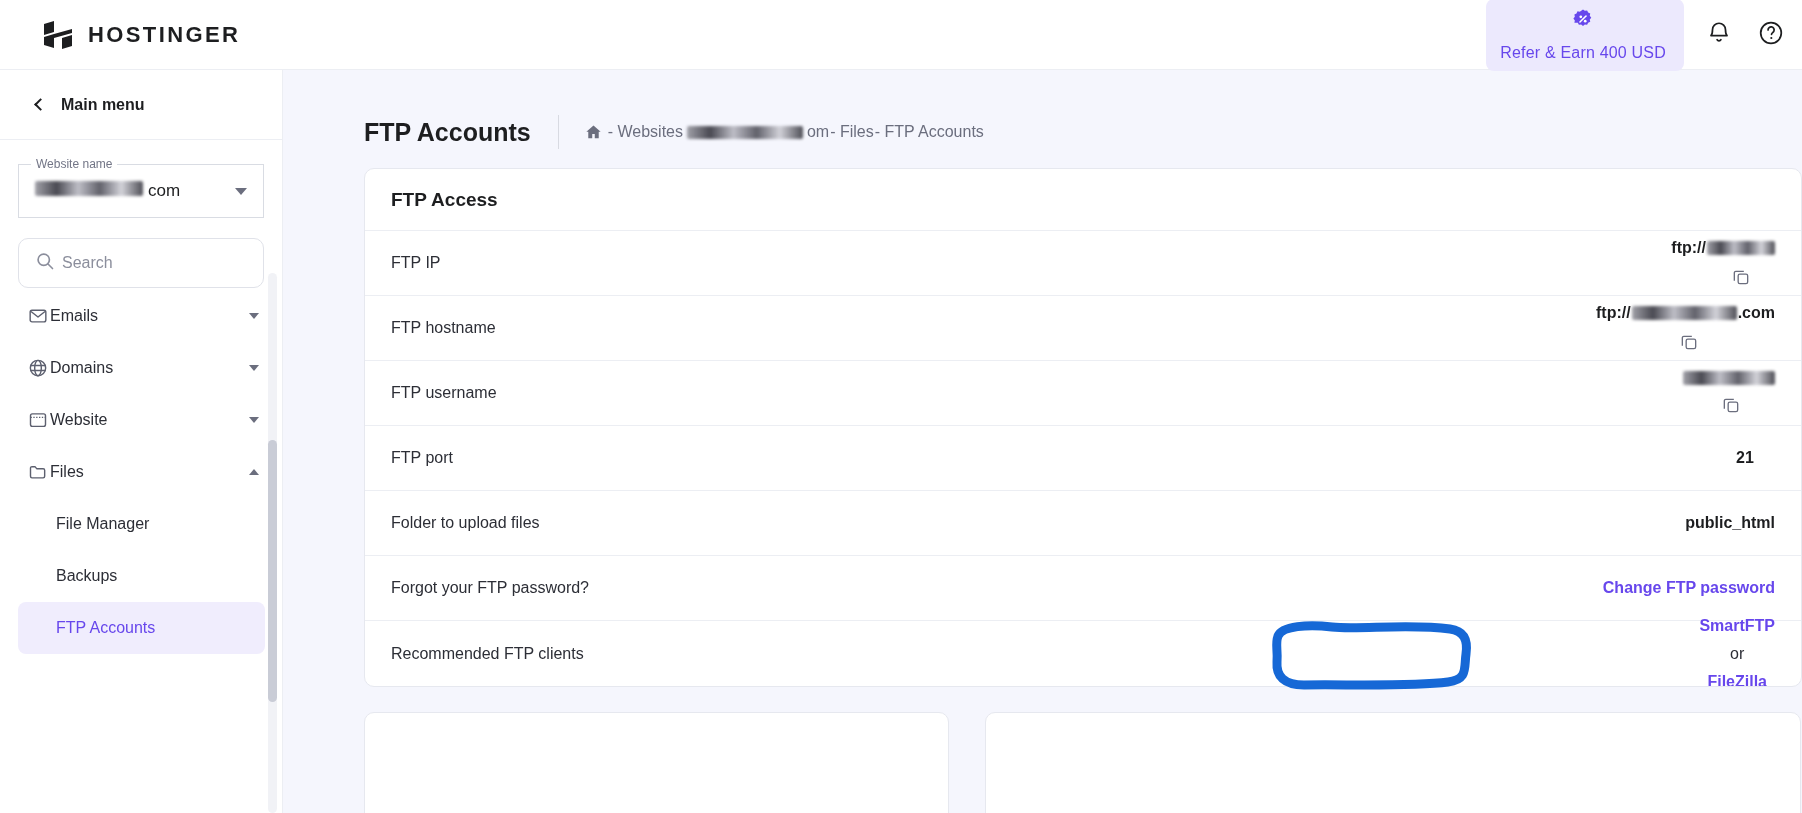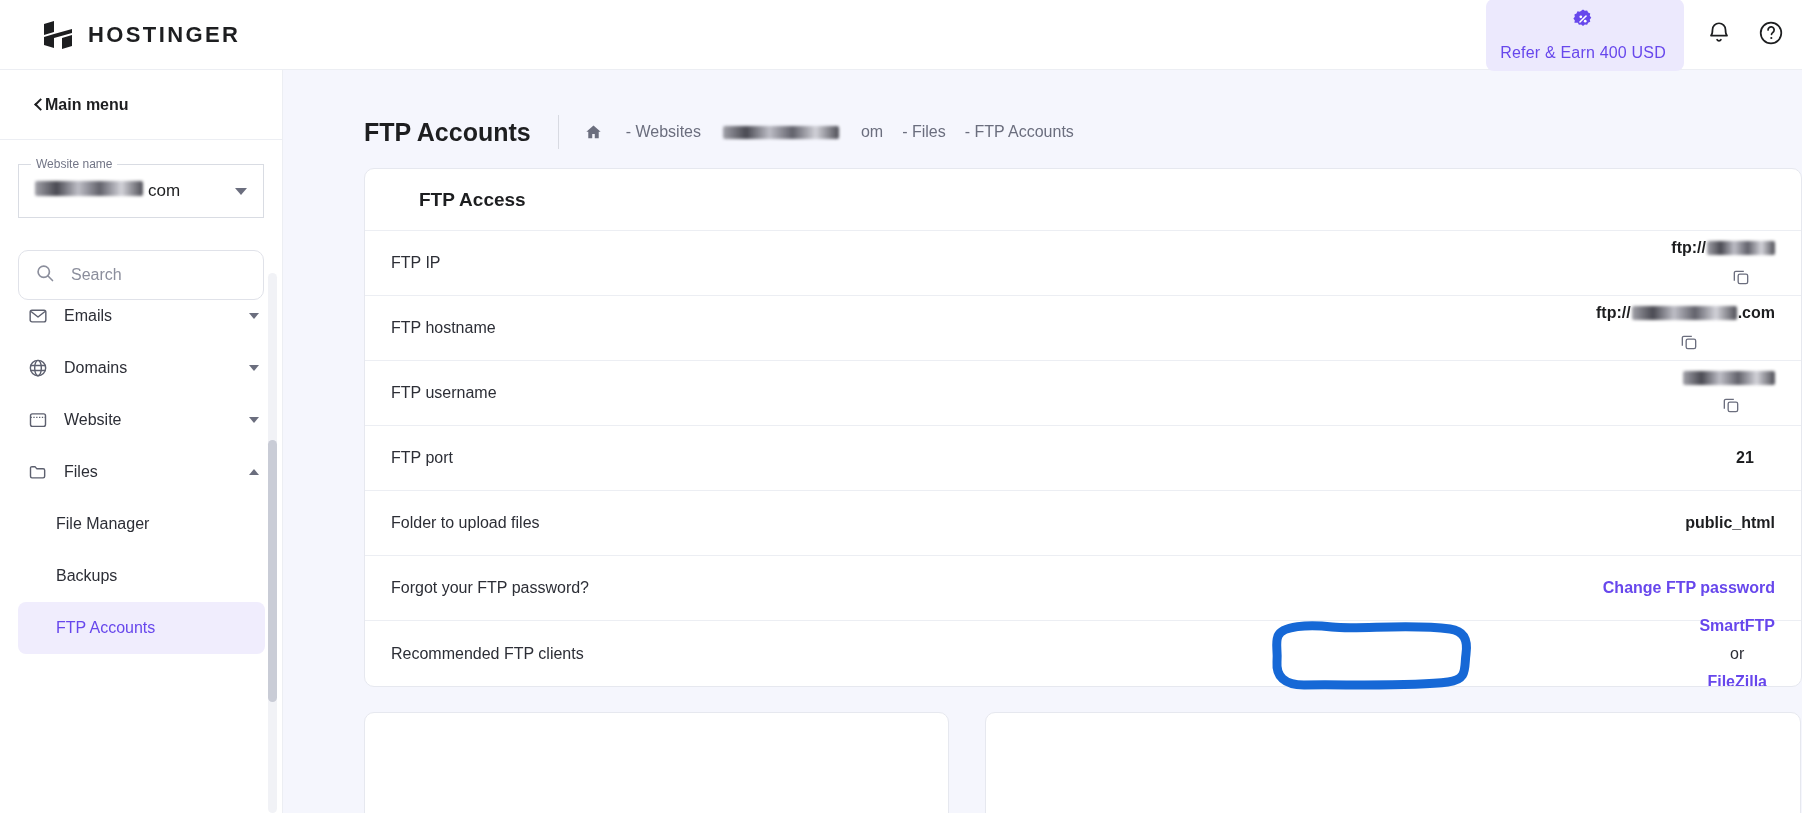--- a/index.html
+++ b/index.html
@@ -48,21 +48,21 @@
   
   .sidebar {
     position: absolute; top: 70px; left: 0;
     width: 283px; height: 743px;
     background: #ffffff;
     border-right: 1px solid #eceef3;
     overflow: hidden;
   }
   .mainmenu {
     height: 70px; display: flex; align-items: center;
-    padding-left: 36px; 
+    padding-left: 36px; gap: 16px;
     border-bottom: 1px solid #eceef3;
     cursor: pointer;
   }
   .mainmenu-label { font-size: 16px; font-weight: 700; color: #1d1e20; }
   .chev-left {
     width: 9px; height: 9px;
     border-left: 2px solid #1d1e20; border-bottom: 2px solid #1d1e20;
     transform: rotate(45deg);
   }
 
@@ -92,45 +92,45 @@
     vertical-align: middle;
   }
   .select-caret {
     margin-left: auto;
     width: 0; height: 0;
     border-left: 6px solid transparent; border-right: 6px solid transparent;
     border-top: 7px solid #6b6e7e;
   }
 
   .search-wrap {
-    margin: 32px 18px 0 18px;
+    margin: 20px 18px 0 18px;
     height: 50px;
     border: 1px solid #e0e2e9; border-radius: 10px;
-    display: flex; align-items: center; gap: 16px;
+    display: flex; align-items: center; gap: 7px;
     padding: 16px 16px;
     background: #fff;
     position: relative; z-index: 4;
   }
   .search-input {
     border: none; outline: none;
     font-size: 16px; color: #1d1e20;
     font-family: "Liberation Sans", sans-serif;
     width: 170px; background: transparent;
   }
   .search-input::placeholder { color: #8b8e9c; }
 
   .navscroll {
     position: absolute; top: 205px; left: 0;
     width: 283px; height: 538px;
     overflow: hidden;
   }
   .navlist { position: absolute; top: -37px; left: 0; width: 283px; }
   .nav-item {
     height: 52px; display: flex; align-items: center;
-    padding: 0 24px 0 28px; gap: 16px;
+    padding: 0 24px 0 28px; gap: 2px;
     cursor: pointer;
   }
   .nav-item .ico { width: 20px; height: 20px; flex: 0 0 20px; display:flex; align-items:center; justify-content:center;}
   .nav-label { font-size: 16px; color: #2c2e36; }
   .nav-caret {
     margin-left: auto;
     width: 0; height: 0;
     border-left: 5px solid transparent; border-right: 5px solid transparent;
     border-top: 6px solid #6b6e7e;
   }
@@ -166,39 +166,39 @@
     display: flex; align-items: center;
     padding: 38px 0 0 81px;
     height: 86px;
   }
   .page-title { font-size: 25px; font-weight: 700; color: #1d1e20; }
   .crumb-divider {
     width: 1px; height: 34px; background: #d8dae2;
     margin: 0 25px 0 27px;
   }
   .breadcrumb {
-    display: flex; align-items: center; gap: 19px;
+    display: flex; align-items: center; gap: 1px;
     font-size: 16px; color: #6b6e7e;
   }
   .crumb-link { color: #6b6e7e; cursor: pointer; }
 
   .card {
     margin: 12px 0 0 81px;
     width: 1438px;
     background: #fff;
     border: 1px solid #e6e8ef;
     border-radius: 10px;
     overflow: hidden;
   }
   .card-head {
     height: 62px; display: flex; align-items: center;
     padding-left: 26px;
     border-bottom: 1px solid #eceef3;
   }
-  .card-title { font-size: 19px; font-weight: 700; color: #1d1e20; margin-left: 28px; }
+  .card-title { font-size: 19px; font-weight: 700; color: #1d1e20; }
   .row {
     height: 65px; display: flex; align-items: center;
     padding: 0 26px;
     border-bottom: 1px solid #eceef3;
   }
   .row:last-child { border-bottom: none; }
   .row-label { font-size: 16px; color: #2c2e36; flex: 0 0 auto; }
   .row-value {
     margin-left: auto; display: flex; align-items: center; gap: 10px;
     position: relative;

